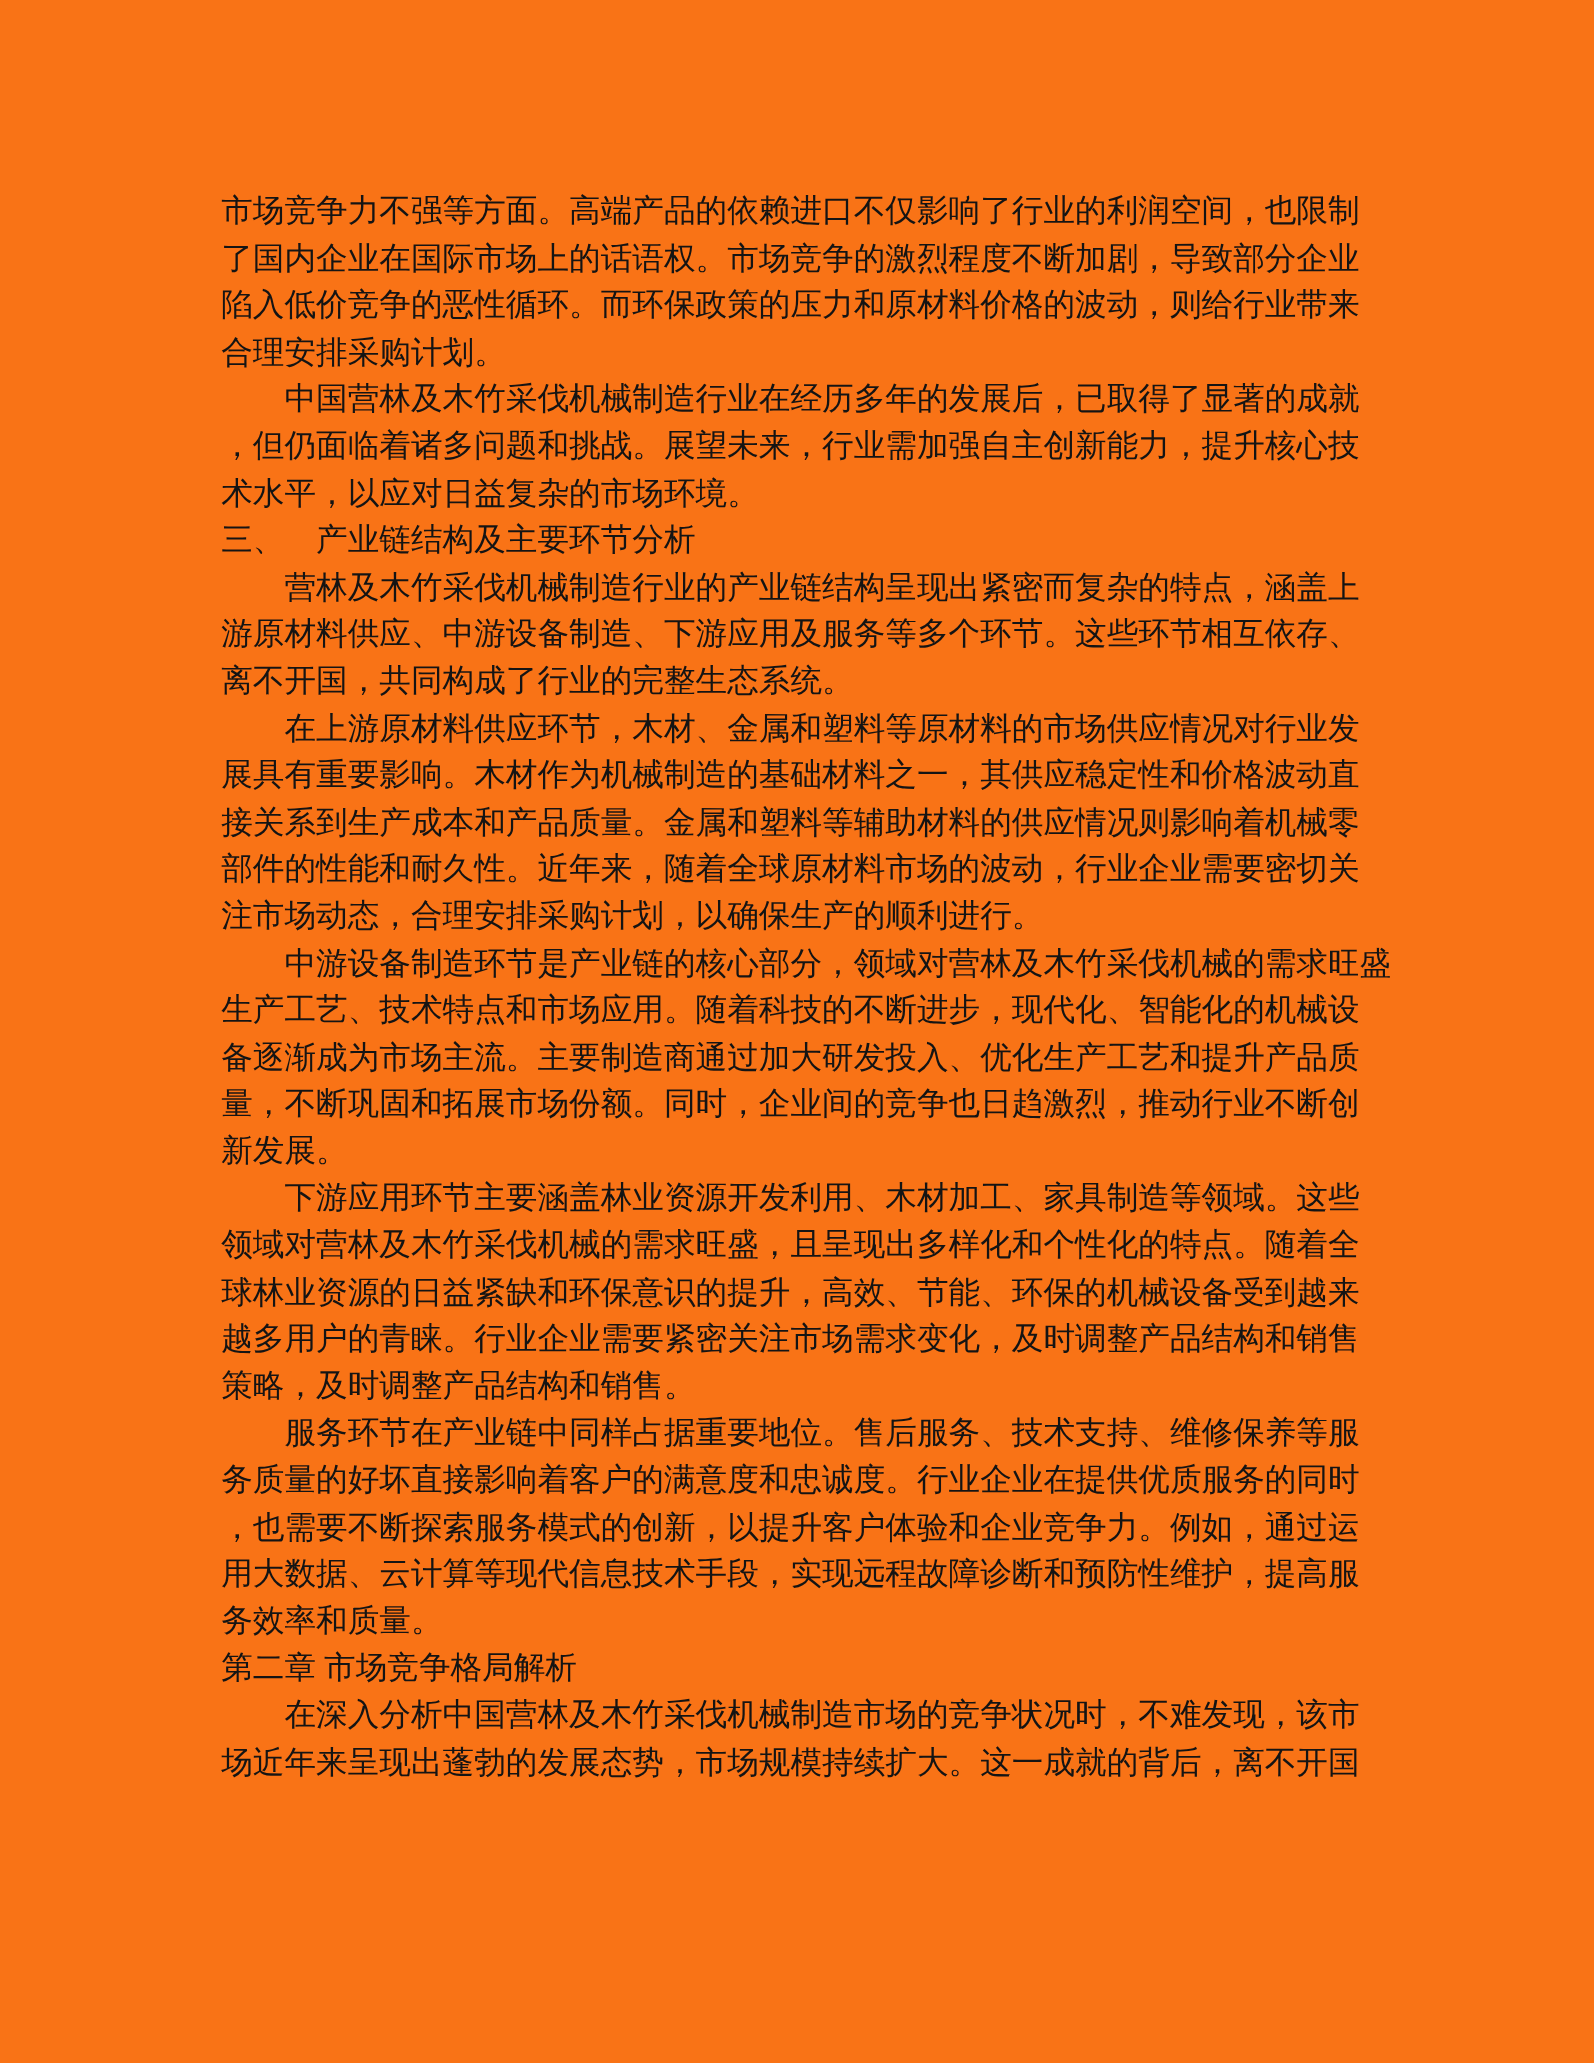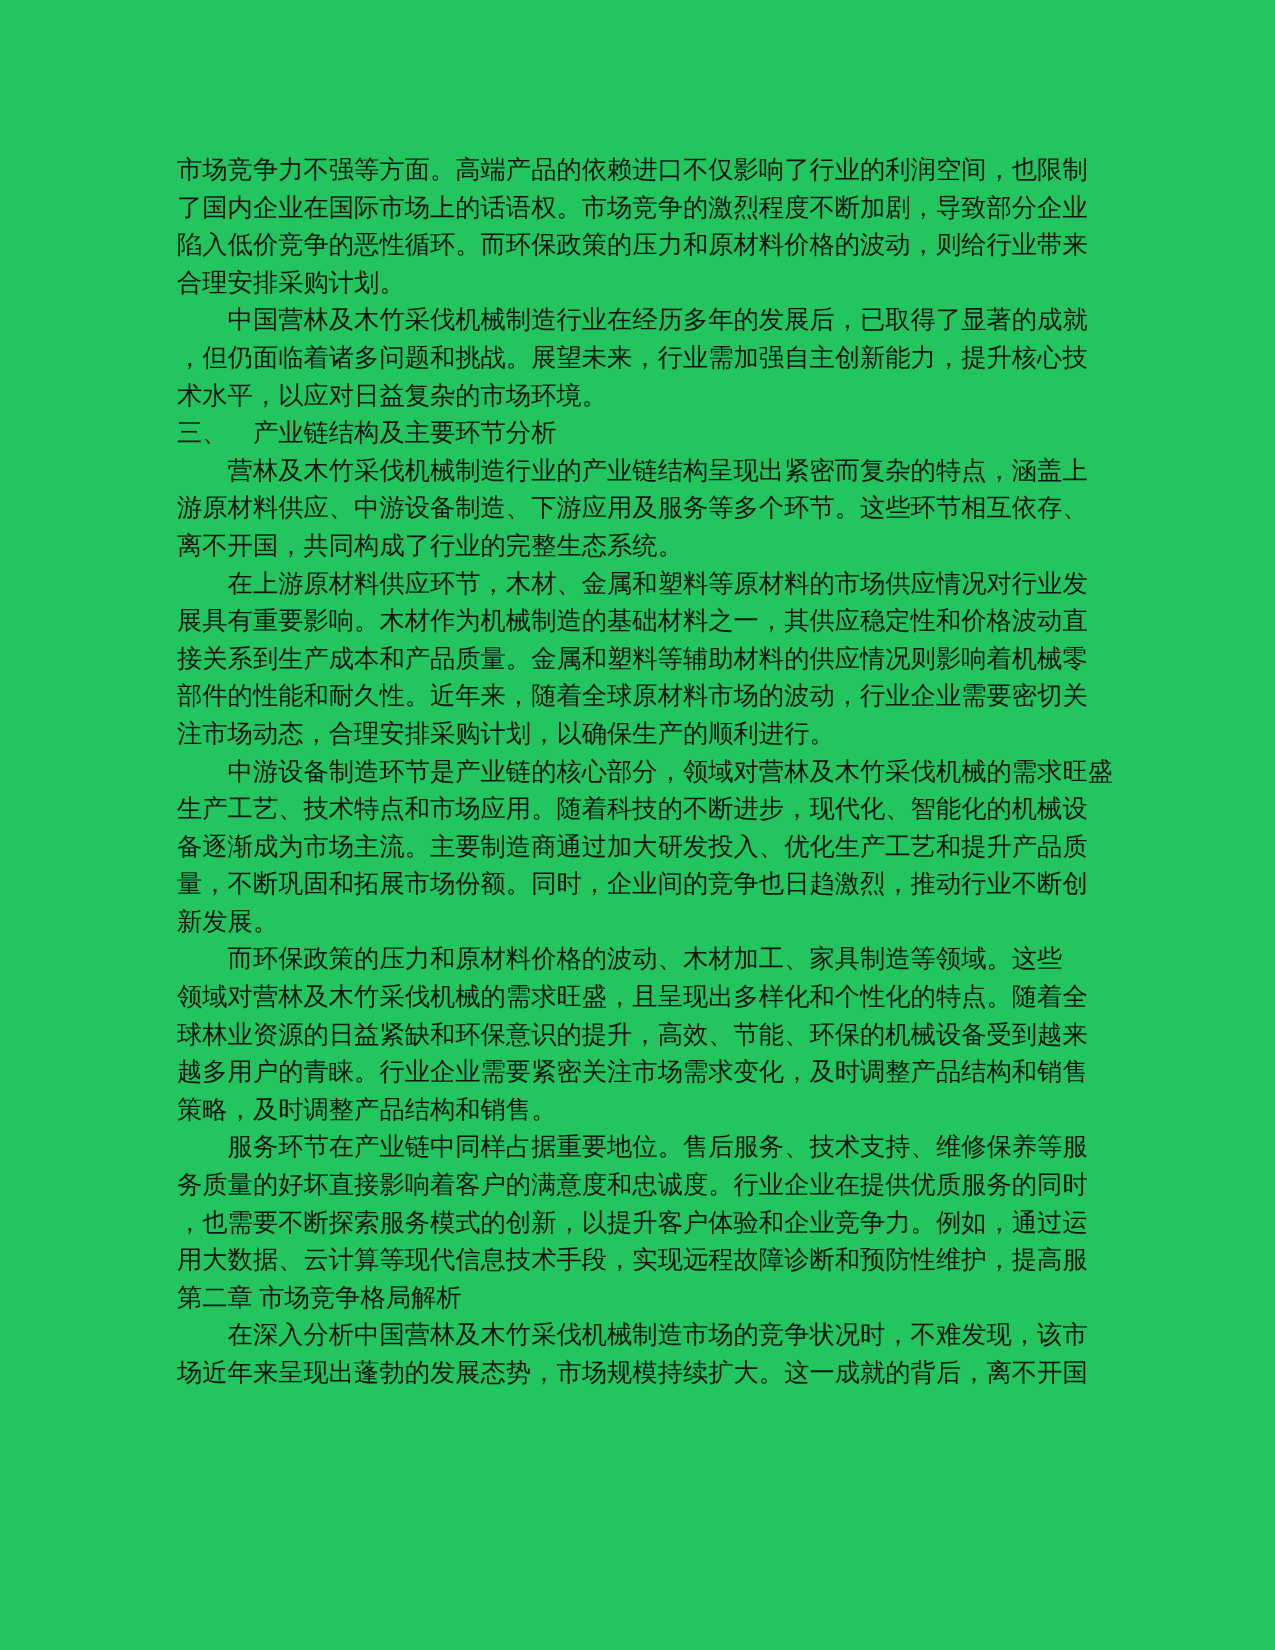--- a/index.html
+++ b/index.html
@@ -11,21 +11,21 @@
     width: 1275px;
     height: 1650px;
     position: relative;
     overflow: hidden;
     font-family: "Liberation Serif", "DejaVu Serif", serif;
     color: #141414;
   }
   .page {
     position: absolute;
     inset: 0;
-    background: #22c55e;
+    background: #f97316;
     text-decoration: underline;
   }
   .text-column {
     position: absolute;
     left: 177px;
     top: 151px;
     width: 912px;
   }
   .line {
     font-size: 25.3px;
@@ -60,26 +60,27 @@
       <div class="line indent">在上游原材料供应环节，木材、金属和塑料等原材料的市场供应情况对行业发</div>
       <div class="line">展具有重要影响。木材作为机械制造的基础材料之一，其供应稳定性和价格波动直</div>
       <div class="line">接关系到生产成本和产品质量。金属和塑料等辅助材料的供应情况则影响着机械零</div>
       <div class="line">部件的性能和耐久性。近年来，随着全球原材料市场的波动，行业企业需要密切关</div>
       <div class="line">注市场动态，合理安排采购计划，以确保生产的顺利进行。</div>
       <div class="line indent">中游设备制造环节是产业链的核心部分，领域对营林及木竹采伐机械的需求旺盛</div>
       <div class="line">生产工艺、技术特点和市场应用。随着科技的不断进步，现代化、智能化的机械设</div>
       <div class="line">备逐渐成为市场主流。主要制造商通过加大研发投入、优化生产工艺和提升产品质</div>
       <div class="line">量，不断巩固和拓展市场份额。同时，企业间的竞争也日趋激烈，推动行业不断创</div>
       <div class="line">新发展。</div>
-      <div class="line indent">而环保政策的压力和原材料价格的波动、木材加工、家具制造等领域。这些</div>
+      <div class="line indent">下游应用环节主要涵盖林业资源开发利用、木材加工、家具制造等领域。这些</div>
       <div class="line">领域对营林及木竹采伐机械的需求旺盛，且呈现出多样化和个性化的特点。随着全</div>
       <div class="line">球林业资源的日益紧缺和环保意识的提升，高效、节能、环保的机械设备受到越来</div>
       <div class="line">越多用户的青睐。行业企业需要紧密关注市场需求变化，及时调整产品结构和销售</div>
       <div class="line">策略，及时调整产品结构和销售。</div>
       <div class="line indent">服务环节在产业链中同样占据重要地位。售后服务、技术支持、维修保养等服</div>
       <div class="line">务质量的好坏直接影响着客户的满意度和忠诚度。行业企业在提供优质服务的同时</div>
       <div class="line">，也需要不断探索服务模式的创新，以提升客户体验和企业竞争力。例如，通过运</div>
       <div class="line">用大数据、云计算等现代信息技术手段，实现远程故障诊断和预防性维护，提高服</div>
+      <div class="line">务效率和质量。</div>
       <div class="line heading">第二章 市场竞争格局解析</div>
       <div class="line indent">在深入分析中国营林及木竹采伐机械制造市场的竞争状况时，不难发现，该市</div>
       <div class="line">场近年来呈现出蓬勃的发展态势，市场规模持续扩大。这一成就的背后，离不开国</div>
     </div>
 </div>
 
 </body></html>

